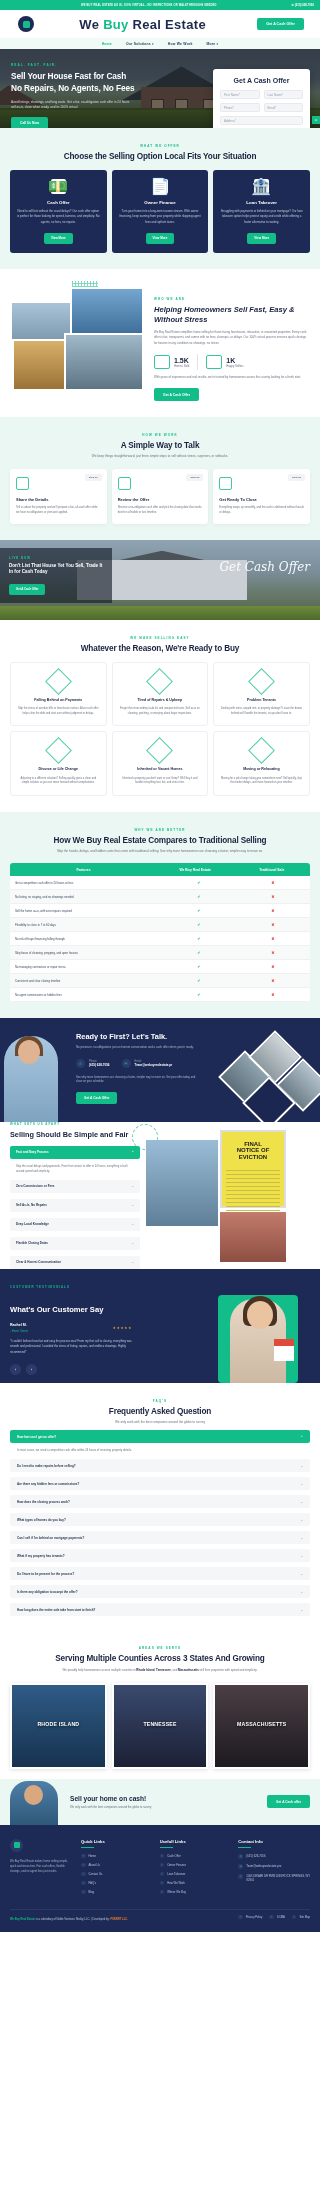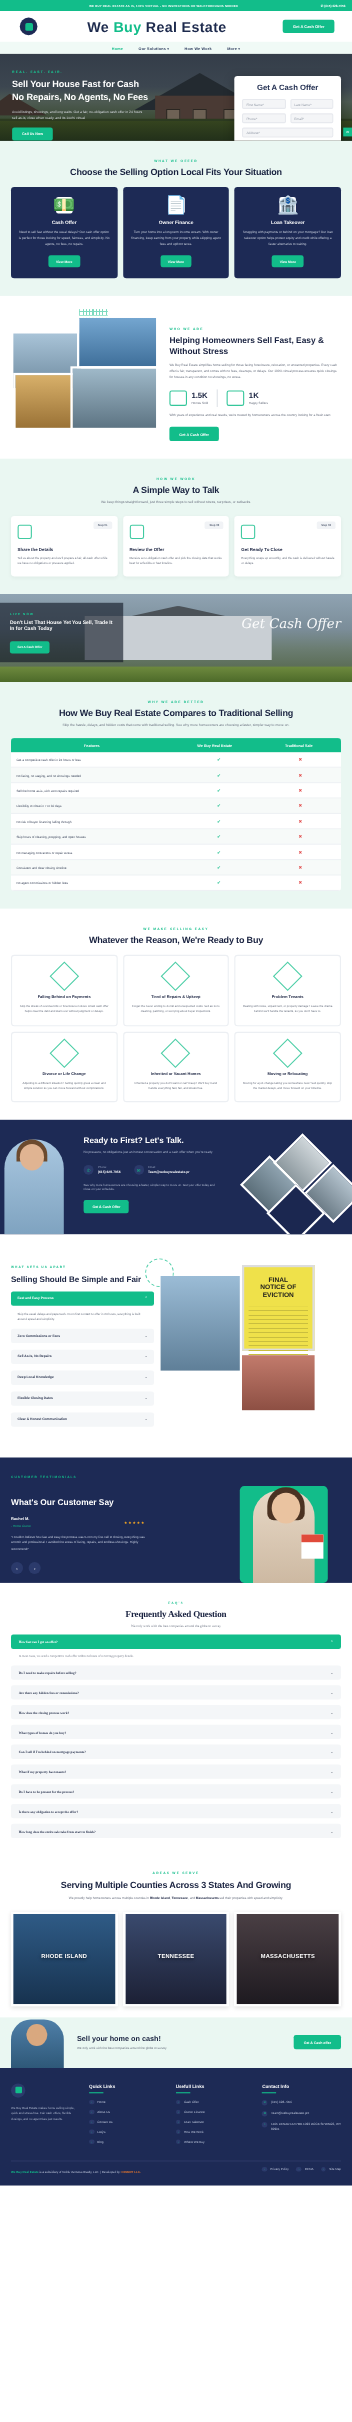--- a/index.html
+++ b/index.html
@@ -68,21 +68,21 @@
 
   
   .about{display:flex;gap:8px;padding:18px 10px 16px;position:relative;}
   .gal{width:136px;position:relative;height:108px;}
   .ph1{position:absolute;left:0;top:14px;width:66px;height:54px;background:linear-gradient(#a9c4d8,#6f8ba0);border:2px solid #fff;}
   .ph2{position:absolute;left:60px;top:0;width:74px;height:48px;background:linear-gradient(#74a6d0,#3f6f9a);border:2px solid #fff;}
   .ph3{position:absolute;left:2px;top:52px;width:56px;height:52px;background:linear-gradient(#d8b06a,#9a7236);border:2px solid #fff;}
   .ph4{position:absolute;left:54px;top:46px;width:80px;height:58px;background:linear-gradient(#9fb9c9,#5d7483);border:2px solid #fff;}
   .dots{position:absolute;left:62px;top:-6px;width:26px;height:9px;background:repeating-linear-gradient(90deg,#12bd8a 0 1px,transparent 1px 3px),repeating-linear-gradient(0deg,#12bd8a 0 1px,transparent 1px 3px);opacity:.55;}
   .aright{flex:1;padding-top:10px;}
-  .aright h2{font-size:7.6px;font-weight:700;line-height:1.34;margin-top:4px;color:#18213f;}
+  .aright h2{font-size:7.6px;font-weight:700;line-height:1.34;margin-top:4px;color:#18213f;font-style:italic;}
   .aright p{font-size:2.9px;color:#6b7280;line-height:1.85;margin-top:5px;}
   .stats{display:flex;gap:8px;margin-top:8px;align-items:center;}
   .st{display:flex;align-items:center;gap:4px;}
   .sico{width:16px;height:14px;border:1px solid #12bd8a;border-radius:2px;opacity:.85;}
   .snum{font-size:7px;font-weight:700;color:#18213f;}
   .slab{font-size:2.8px;color:#6b7280;}
   .divl{width:1px;height:16px;background:#dfe3e8;}
   .abtn{margin-top:8px;background:#12bd8a;color:#fff;border:none;font-size:3.4px;font-weight:700;padding:4.5px 9px;border-radius:2px;}
 
   
@@ -139,21 +139,21 @@
   .c2in .note{margin-top:8px;font-size:2.7px;color:#aeb8cf;line-height:1.8;}
   .c2btn{margin-top:6px;background:#12bd8a;color:#fff;border:none;font-size:3.2px;font-weight:700;padding:4px 8px;border-radius:2px;}
   .dia{position:absolute;right:-4px;top:22px;width:100px;height:76px;}
   .dia i{position:absolute;width:38px;height:38px;transform:rotate(45deg);border:2px solid #fff;display:block;}
   .d1{left:2px;top:18px;background:linear-gradient(#8fa3b0,#5c6f7a);}
   .d2{left:32px;top:-2px;background:linear-gradient(#cfd6da,#8d999f);}
   .d3{left:60px;top:26px;background:linear-gradient(#b3c2cd,#6d7d88);}
   .d4{left:26px;top:44px;background:#1b2750;}
 
   
-  .acc{display:flex;gap:6px;padding:28px 10px;}
+  .acc{display:flex;gap:6px;padding:0 10px;align-items:center;}
   .accl{width:130px;}
   .accl .e{color:#12bd8a;font-size:2.9px;font-weight:700;letter-spacing:1px;}
   .accl h2{font-size:7.3px;font-weight:700;margin-top:4px;line-height:1.3;color:#18213f;}
   .ai{margin-top:6px;background:#f4f6f8;border-radius:2px;padding:4.5px 6px;display:flex;justify-content:space-between;align-items:center;}
   .ai.on{background:#12bd8a;}
   .ai span{font-size:3px;font-weight:700;color:#2b3550;}
   .ai.on span{color:#fff;}
   .ai .ch{font-size:3px;color:#6b7280;}
   .ai.on .ch{color:#fff;}
   .abody{font-size:2.7px;color:#6b7280;line-height:1.85;padding:5px 6px 0;}
@@ -176,21 +176,21 @@
   .tq{font-size:2.8px;color:#c3cbdd;line-height:1.95;margin-top:6px;width:122px;}
   .arrows{display:flex;gap:5px;margin-top:9px;}
   .arw{width:11px;height:11px;border-radius:50%;background:#2b3a6b;color:#fff;font-size:4px;display:flex;align-items:center;justify-content:center;}
   .tperson{position:absolute;right:22px;top:26px;width:80px;height:88px;background:#12bd8a;border-radius:4px;}
   .tfig{position:absolute;right:34px;top:30px;width:56px;height:84px;background:linear-gradient(#e7d8c6,#cdb9a2);border-radius:24px 24px 0 0;}
   .thead{position:absolute;right:47px;top:32px;width:26px;height:28px;border-radius:50%;background:#eac3a0;}
   .thair{position:absolute;right:43px;top:27px;width:34px;height:30px;border-radius:17px 17px 6px 6px;background:#4a3222;}
   .thouse{position:absolute;right:26px;top:70px;width:20px;height:22px;background:#fff;border-top:7px solid #e04a3a;}
 
   
-  .faq{padding:16px 10px;font-family:Liberation Serif, serif;}
+  .faq{padding:16px 10px;}
   .fi{margin-top:5px;background:#f4f6f8;border-radius:2px;padding:4.5px 7px;display:flex;justify-content:space-between;align-items:center;}
   .fi.on{background:#12bd8a;}
   .fi span{font-size:3px;font-weight:700;color:#2b3550;}
   .fi.on span{color:#fff;}
   .fi .ch{font-size:3px;color:#6b7280;}
   .fi.on .ch{color:#fff;}
   .fbody{font-size:2.8px;color:#6b7280;padding:5px 7px 2px;}
 
   
   .states{padding:14px 10px 10px;}
@@ -400,20 +400,57 @@
     <div class="bhouse"></div>
     <div class="blawn"></div>
     <div class="bov">
       <div class="e">LIVE NOW</div>
       <h3>Don't List That House Yet You Sell, Trade It In for Cash Today</h3>
       <button class="bb">Get A Cash Offer</button>
     </div>
     <div class="script">Get Cash Offer</div>
   </div>
 
+  <div class="sec">
+    <div class="eyec">WE MAKE SELLING EASY</div>
+    <div class="h2">Whatever the Reason, We're Ready to Buy</div>
+    <div class="rgrid" id="reason-grid">
+        <div class="rcard">
+          <div class="rico"></div>
+          <h4>Falling Behind on Payments</h4>
+          <p>Skip the stress of overdue bills or foreclosure notices. A fast cash offer helps clear the debt and start over without judgment or delays.</p>
+        </div>
+        <div class="rcard">
+          <div class="rico"></div>
+          <h4>Tired of Repairs &amp; Upkeep</h4>
+          <p>Forget the never-ending to-do list and unexpected costs. Sell as-is no cleaning, patching, or worrying about buyer inspections.</p>
+        </div>
+        <div class="rcard">
+          <div class="rico"></div>
+          <h4>Problem Tenants</h4>
+          <p>Dealing with noise, unpaid rent, or property damage? Leave the drama behind we'll handle the tenants, so you don't have to.</p>
+        </div>
+        <div class="rcard">
+          <div class="rico"></div>
+          <h4>Divorce or Life Change</h4>
+          <p>Adjusting to a different situation? Selling quickly gives a clean and simple solution so you can move forward without complications.</p>
+        </div>
+        <div class="rcard">
+          <div class="rico"></div>
+          <h4>Inherited or Vacant Homes</h4>
+          <p>Inherited a property you don't want or can't keep? We'll buy it and handle everything fast, fair, and stress free.</p>
+        </div>
+        <div class="rcard">
+          <div class="rico"></div>
+          <h4>Moving or Relocating</h4>
+          <p>Moving for a job change taking you somewhere new? Sell quickly, skip the market delays, and move forward on your timeline.</p>
+        </div>
+      </div>
+  </div>
+
   <div class="sec mint">
     <div class="eyec">WHY WE ARE BETTER</div>
     <div class="h2">How We Buy Real Estate Compares to Traditional Selling</div>
     <div class="sub">Skip the hassle, delays, and hidden costs that come with traditional selling. See why more homeowners are choosing a faster, simpler way to move on.</div>
     <div class="ctbl">
       <div class="cth">
         <div class="c1">Features</div>
         <div class="c2">We Buy Real Estate</div>
         <div class="c3">Traditional Sale</div>
       </div>
@@ -458,57 +495,20 @@
             <div class="c2 ok">✔</div>
             <div class="c3 no">✖</div>
           </div>
           <div class="ctr">
             <div class="c1">No agent commissions or hidden fees</div>
             <div class="c2 ok">✔</div>
             <div class="c3 no">✖</div>
           </div>
         </div>
     </div>
-  </div>
-
-  <div class="sec">
-    <div class="eyec">WE MAKE SELLING EASY</div>
-    <div class="h2">Whatever the Reason, We're Ready to Buy</div>
-    <div class="rgrid" id="reason-grid">
-        <div class="rcard">
-          <div class="rico"></div>
-          <h4>Falling Behind on Payments</h4>
-          <p>Skip the stress of overdue bills or foreclosure notices. A fast cash offer helps clear the debt and start over without judgment or delays.</p>
-        </div>
-        <div class="rcard">
-          <div class="rico"></div>
-          <h4>Tired of Repairs &amp; Upkeep</h4>
-          <p>Forget the never-ending to-do list and unexpected costs. Sell as-is no cleaning, patching, or worrying about buyer inspections.</p>
-        </div>
-        <div class="rcard">
-          <div class="rico"></div>
-          <h4>Problem Tenants</h4>
-          <p>Dealing with noise, unpaid rent, or property damage? Leave the drama behind we'll handle the tenants, so you don't have to.</p>
-        </div>
-        <div class="rcard">
-          <div class="rico"></div>
-          <h4>Divorce or Life Change</h4>
-          <p>Adjusting to a different situation? Selling quickly gives a clean and simple solution so you can move forward without complications.</p>
-        </div>
-        <div class="rcard">
-          <div class="rico"></div>
-          <h4>Inherited or Vacant Homes</h4>
-          <p>Inherited a property you don't want or can't keep? We'll buy it and handle everything fast, fair, and stress free.</p>
-        </div>
-        <div class="rcard">
-          <div class="rico"></div>
-          <h4>Moving or Relocating</h4>
-          <p>Moving for a job change taking you somewhere new? Sell quickly, skip the market delays, and move forward on your timeline.</p>
-        </div>
-      </div>
   </div>
 
   <div class="cta2">
     <div class="person"></div>
     <div class="phair"></div>
     <div class="phead"></div>
     <div class="c2in">
       <h2>Ready to First? Let's Talk.</h2>
       <p>No pressure, no obligations just an honest conversation and a cash offer when you're ready.</p>
       <div class="cinfo">

